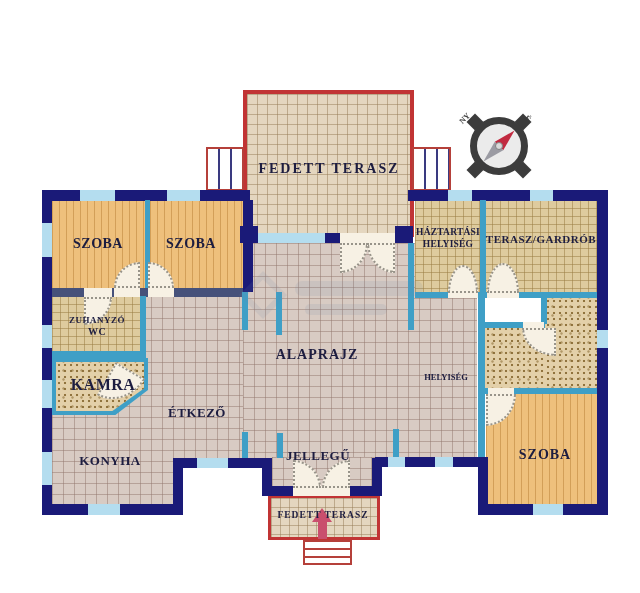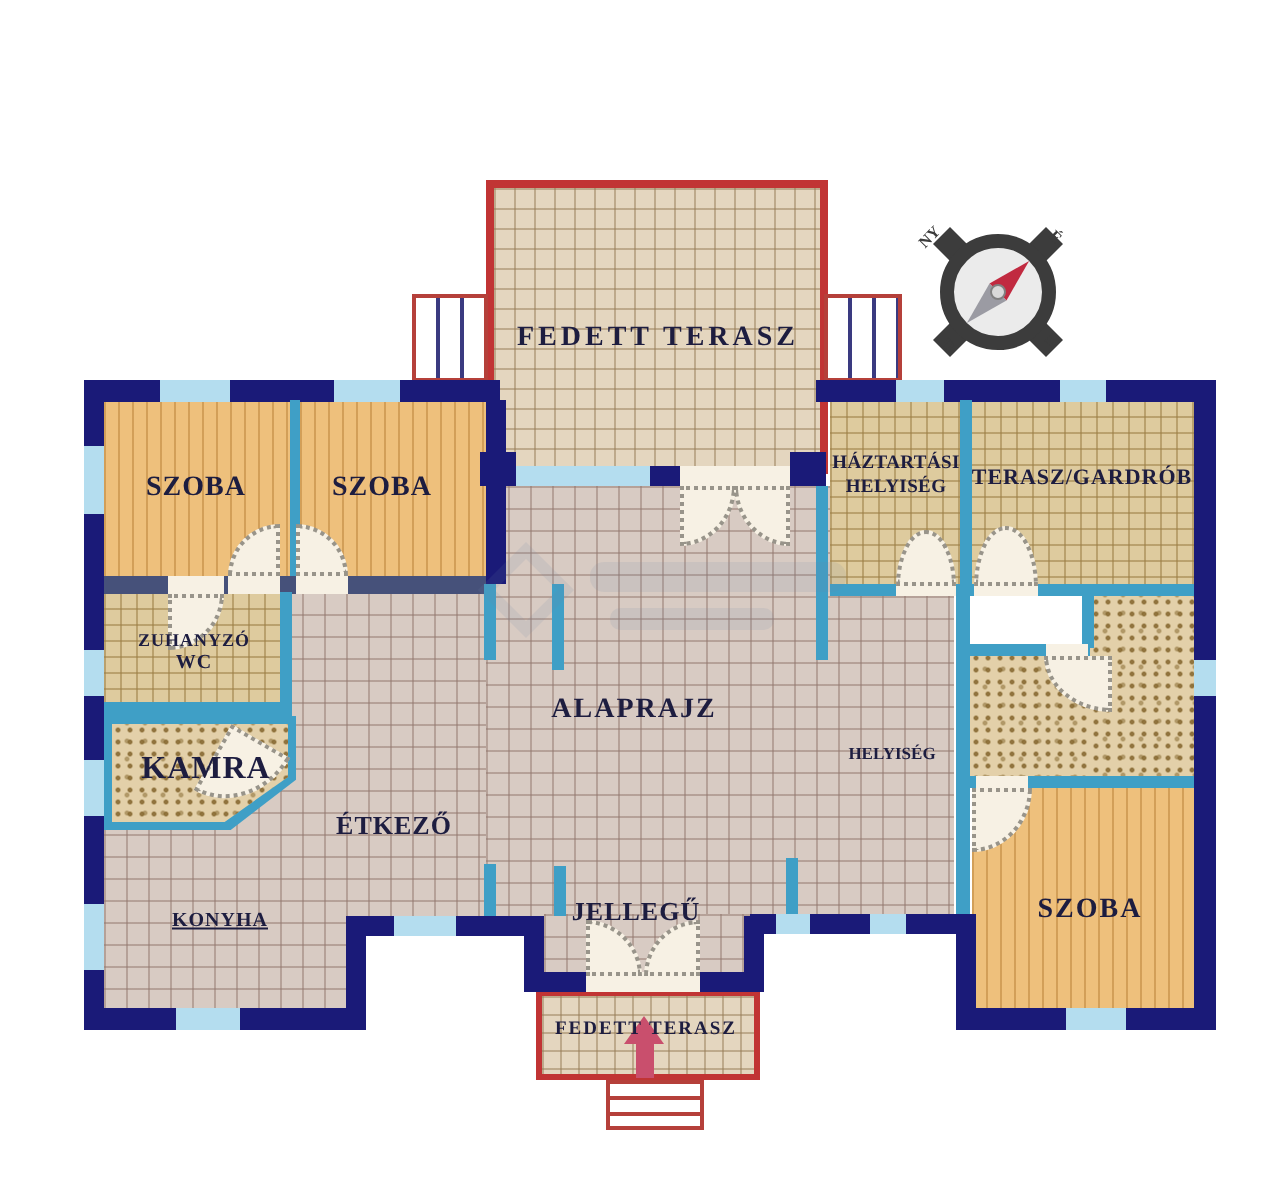--- a/index.html
+++ b/index.html
@@ -169,21 +169,21 @@
   </div>
   <div class="lbl" style="left:541px;top:240px;font-size:11px;">TERASZ/GARDRÓB</div>
   <div class="lbl" style="left:97px;top:327px;font-size:9px;">
     <div>ZUHANYZÓ</div>
     <div style="font-size:10px;">WC</div>
   </div>
   <div class="lbl" style="left:317px;top:355px;font-size:14px;letter-spacing:1px;">ALAPRAJZ</div>
   <div class="lbl" style="left:103px;top:385px;font-size:16px;">KAMRA</div>
   <div class="lbl" style="left:197px;top:381px;font-size:13px;margin-top:32px;">ÉTKEZŐ</div>
   <div class="lbl" style="left:446px;top:377px;font-size:8.5px;letter-spacing:0;">HELYISÉG</div>
-  <div class="lbl" style="left:110px;top:461px;font-size:10px;text-decoration:underline;">KONYHA</div>
+  <div class="lbl" style="left:110px;top:461px;font-size:13px;">KONYHA</div>
   <div class="lbl" style="left:318px;top:456px;font-size:13px;">JELLEGŰ</div>
   <div class="lbl" style="left:545px;top:455px;font-size:14px;letter-spacing:1px;">SZOBA</div>
   <div class="lbl" style="left:323px;top:516px;font-size:9.5px;letter-spacing:1px;">FEDETT TERASZ</div>
 
   <div class="compass">
     <div class="c-prong" style="left:8px;top:8px;"></div>
     <div class="c-prong" style="left:56px;top:8px;"></div>
     <div class="c-prong" style="left:8px;top:56px;"></div>
     <div class="c-prong" style="left:56px;top:56px;"></div>
     <div class="c-ring"></div>

